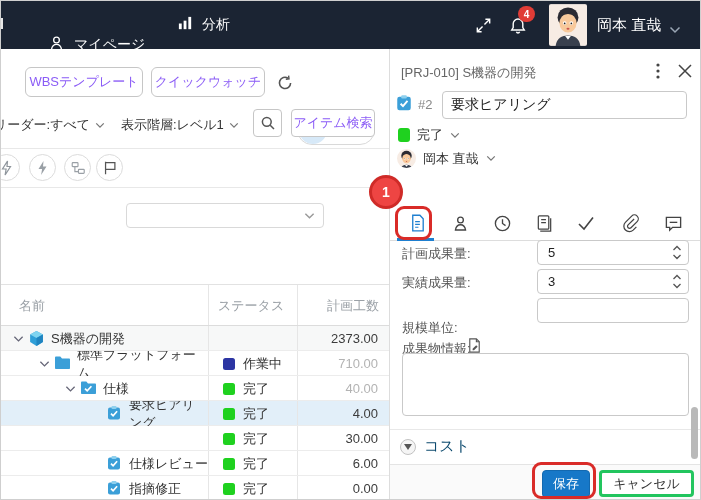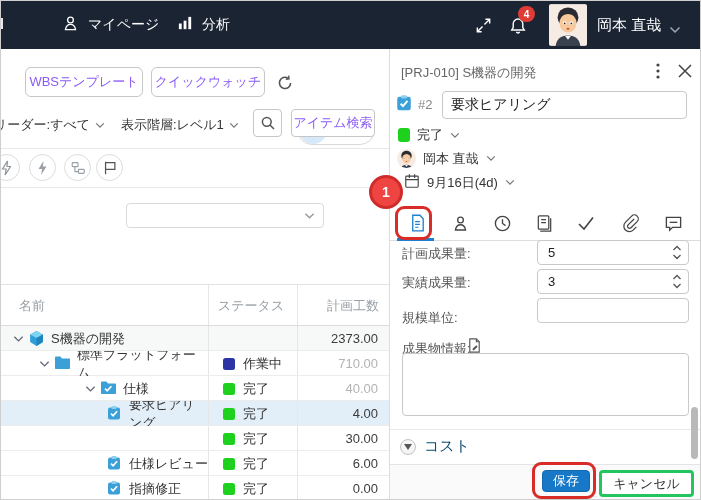--- a/index.html
+++ b/index.html
@@ -59,37 +59,37 @@
   .tab-underline { position:absolute; left:7px; top:34px; width:37px; height:3px; background:#1e7fd0; }
   .field-label { position:absolute; left:12px; font-size:13px; color:#555; }
   .num-input { position:absolute; left:147px; width:152px; height:25px; }
   .num-input input { width:100%; height:100%; border:1px solid #c9c9c9; border-radius:4px; font-size:13px; color:#222; padding:0 24px 0 10px; font-family:inherit; }
   .spinner { position:absolute; right:7px; top:4px; cursor:pointer; }
   .rp-textarea { position:absolute; left:12px; top:304px; width:287px; height:63px; border:1px solid #c9c9c9; border-radius:4px; background:#fff; resize:none; font-family:inherit; }
   .cost-row { position:absolute; left:10px; top:388px; display:flex; align-items:center; gap:8px; cursor:pointer; }
   .cost-toggle { width:16px; height:16px; border-radius:50%; border:1px solid #c2c2c2; background:#f5f5f5; display:flex; align-items:center; justify-content:center; }
   .cost-label { font-size:15px; color:#0c4a6e; }
   .rp-footer { position:absolute; left:0; top:415px; width:313px; height:37px; background:#fafafa; border-top:1px solid #e4e4e4; }
-  .btn-save { position:absolute; left:152px; top:5px; width:48px; height:22px; background:#1778c8; border:1px solid #1369b0; border-radius:4px; color:#fff; font-size:13px; cursor:pointer; font-family:inherit; }
+  .btn-save { position:absolute; left:152px; top:5px; width:48px; height:28px; background:#1778c8; border:1px solid #1369b0; border-radius:4px; color:#fff; font-size:13px; cursor:pointer; font-family:inherit; }
   .btn-cancel { position:absolute; left:209px; top:5px; width:95px; height:27px; background:#fff; border:3px solid #22c55e; border-radius:4px; color:#333; font-size:13px; cursor:pointer; font-family:inherit; }
   .scroll-thumb { position:absolute; left:301px; top:358px; width:7px; height:52px; border-radius:4px; background:#b9b9b9; }
 
   
   .ann-circle { position:absolute; left:368px; top:174px; width:34px; height:34px; border-radius:50%; background:#ee4543; border:3px solid #cf2b28; color:#fff; font-size:14px; font-weight:bold; display:flex; align-items:center; justify-content:center; z-index:30; }
   .ann-rect { position:absolute; border:3px solid #d92b28; border-radius:9px; z-index:29; pointer-events:none; }
 </style>
 </head>
 <body>
 
 <div class="screen">
 
   <div class="navbar">
     <div class="nav-notch"></div>
 
-    <div class="nav-item" style="left:60px;">
+    <div class="nav-item" style="left:46px;margin-top:20px;">
       <span>
         <svg width="19" height="19" viewBox="0 0 20 20" fill="none" stroke="#fff" stroke-width="1.4">
             <circle cx="10" cy="6.3" r="3"></circle>
             <path d="M4.7 16.5c.6-3.8 2.8-5.5 5.3-5.5s4.7 1.7 5.3 5.5z"></path>
           </svg>
       </span>
       <span>マイページ</span>
     </div>
 
     <div class="nav-item" style="left:176px;">
@@ -254,21 +254,21 @@
             </div>
             <div class="cell status">
               <span class="st-square" style="background: rgb(44, 53, 163);"></span>
               <span>作業中</span>
             </div>
             <div class="cell value muted">710.00</div>
             <div class="colline" style="left: 207px;"></div>
             <div class="colline" style="left: 296px;"></div>
           </div>
           <div class="trow">
-            <div class="cell name" style="padding-left: 60px; margin-left: 20px;">
+            <div class="cell name" style="padding-left: 60px;">
               <span class="chev-sp">
                 <svg width="11" height="8" viewBox="0 0 12 8" fill="none" stroke="#667" stroke-width="1.4">
                   <path d="M1.5 1.5L6 6l4.5-4.5"></path>
                 </svg>
               </span>
               <span class="row-icon"><svg width="17" height="15" viewBox="0 0 17 15">
                   <path d="M1 2.6c0-.6.5-1.1 1.1-1.1h4.2L8 3.5h7c.6 0 1 .5 1 1.1v8.3c0 .6-.4 1.1-1 1.1H2.1c-.6 0-1.1-.5-1.1-1.1z" fill="#3b9fd8"></path>
                   <path d="M5 8.6l2.2 2.2 4.2-4.6" stroke="#fff" stroke-width="1.7" fill="none"></path>
                 </svg></span>
               <span>仕様</span>
@@ -387,32 +387,20 @@
         <svg width="19" height="21" viewBox="0 0 40 44">
             <use href="#avatar-g"></use>
           </svg>
       </span>
       <span>岡本 直哉</span>
       <svg width="10" height="7" viewBox="0 0 12 8" fill="none" stroke="#777" stroke-width="1.5">
           <path d="M1.5 1.5L6 6l4.5-4.5"></path>
         </svg>
     </div>
 
-    <div class="rp-row" style="left:14px; top:124px;">
-      <span>
-        <svg width="16" height="16" viewBox="0 0 18 18" fill="none" stroke="#444" stroke-width="1.3">
-            <rect x="2" y="3.5" width="14" height="12.5" rx="1"></rect>
-            <path d="M2 7.5h14M6 1.5v4M12 1.5v4"></path>
-          </svg>
-      </span>
-      <span>9月16日(4d)</span>
-      <svg width="10" height="7" viewBox="0 0 12 8" fill="none" stroke="#777" stroke-width="1.5">
-          <path d="M1.5 1.5L6 6l4.5-4.5"></path>
-        </svg>
-    </div>
 
     <div class="tabbar">
       <div class="tab" style="left:14px;">
         <svg width="19" height="20" viewBox="0 0 20 20" fill="#fff" stroke="#1e7fd0" stroke-width="1.4">
             <path d="M5 1.8h7.5l3.5 3.7v12.7H5z"></path>
             <path d="M7.5 8.5h5M7.5 11.5h5M7.5 14.5h3.5" stroke-width="1.2"></path>
           </svg>
       </div>
       <div class="tab" style="left:57px;">
         <svg width="19" height="19" viewBox="0 0 20 20" fill="none" stroke="#444" stroke-width="1.4">
@@ -465,21 +453,21 @@
     <div class="field-label" style="top:225px;">実績成果量:</div>
     <div class="num-input" style="top:220px;">
       <input value="3" style="">
       <span class="spinner">
         <svg width="10" height="17" viewBox="0 0 10 17" fill="none" stroke="#555" stroke-width="1.3">
             <path d="M1.5 6l3.5-3.5L8.5 6M1.5 11l3.5 3.5L8.5 11"></path>
           </svg>
       </span>
     </div>
 
-    <div class="field-label" style="top:260px;text-align:center;">規模単位:</div>
+    <div class="field-label" style="top:270px;text-align:center;">規模単位:</div>
     <div class="num-input" style="top:249px;">
       <input value="" style="">
     </div>
 
     <div class="field-label" style="top:291px;">成果物情報:</div>
     <span class="abs" style="left:76px; top:288px;">
       <svg width="17" height="17" viewBox="0 0 18 18" fill="none" stroke="#555" stroke-width="1.2">
           <path d="M11 2H4v14h10V5z"></path>
           <path d="M11 2v3h3"></path>
           <path d="M7 12.5l3.8-3.8 1.5 1.5-3.8 3.8H7z" fill="#555" stroke="none"></path>

